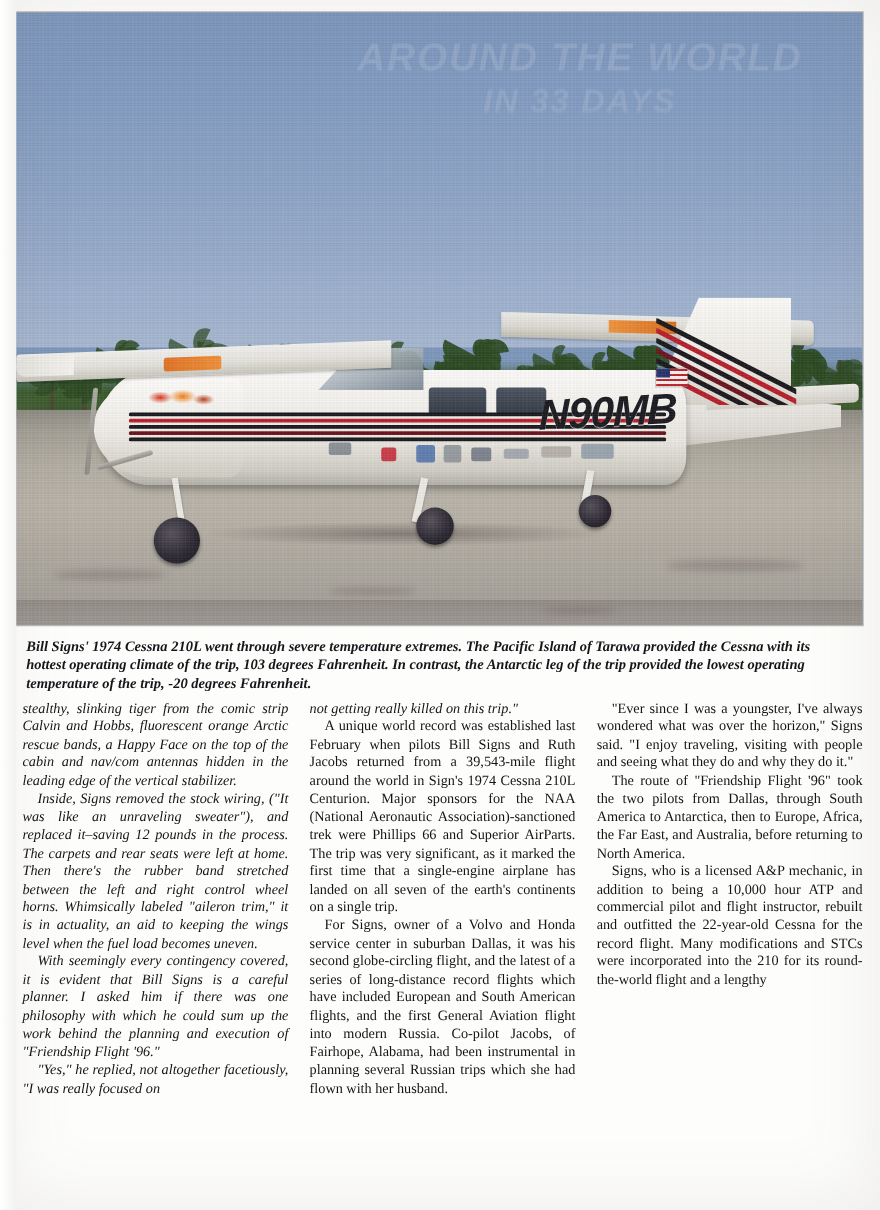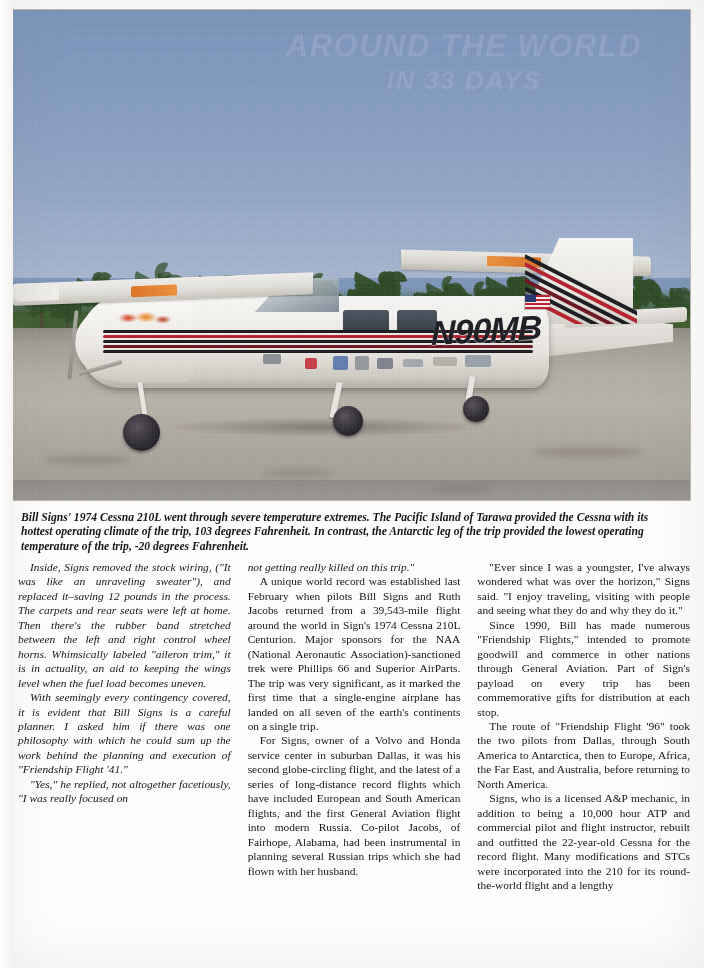--- a/index.html
+++ b/index.html
@@ -775,32 +775,32 @@
       <div class="prop" style="left:64px; top:356px; width:46px; height:4px; transform:rotate(-16deg);"></div>
     </div>
 
     <div class="sky-noise"></div>
   </div>
 
   <div class="caption">Bill Signs' 1974 Cessna 210L went through severe temperature extremes. The Pacific Island of Tarawa provided the Cessna with its hottest operating climate of the trip, 103 degrees Fahrenheit. In contrast, the Antarctic leg of the trip provided the lowest operating temperature of the trip, -20 degrees Fahrenheit.</div>
 
   <div class="cols">
     <div class="col col-1">
+        <p class="noind it">stealthy, slinking tiger from the comic strip Calvin and Hobbs, fluorescent orange Arctic rescue bands, a Happy Face on the top of the cabin and nav/com antennas hidden in the leading edge of the vertical stabilizer.</p>
         <p class="it">Inside, Signs removed the stock wiring, ("It was like an unraveling sweater"), and replaced it–saving 12 pounds in the process. The carpets and rear seats were left at home. Then there's the rubber band stretched between the left and right control wheel horns. Whimsically labeled "aileron trim," it is in actuality, an aid to keeping the wings level when the fuel load becomes uneven.</p>
-        <p class="it">With seemingly every contingency covered, it is evident that Bill Signs is a careful planner. I asked him if there was one philosophy with which he could sum up the work behind the planning and execution of "Friendship Flight '41."</p>
+        <p class="it">With seemingly every contingency covered, it is evident that Bill Signs is a careful planner. I asked him if there was one philosophy with which he could sum up the work behind the planning and execution of "Friendship Flight '96."</p>
         <p class="it">"Yes," he replied, not altogether facetiously, "I was really focused on</p>
       </div>
     <div class="col col-2">
         <p class="noind it">not getting really killed on this trip."</p>
         <p class="">A unique world record was established last February when pilots Bill Signs and Ruth Jacobs returned from a 39,543-mile flight around the world in Sign's 1974 Cessna 210L Centurion. Major sponsors for the NAA (National Aeronautic Association)-sanctioned trek were Phillips 66 and Superior AirParts. The trip was very significant, as it marked the first time that a single-engine airplane has landed on all seven of the earth's continents on a single trip.</p>
         <p class="">For Signs, owner of a Volvo and Honda service center in suburban Dallas, it was his second globe-circling flight, and the latest of a series of long-distance record flights which have included European and South American flights, and the first General Aviation flight into modern Russia. Co-pilot Jacobs, of Fairhope, Alabama, had been instrumental in planning several Russian trips which she had flown with her husband.</p>
       </div>
     <div class="col col-3">
         <p class="">"Ever since I was a youngster, I've always wondered what was over the horizon," Signs said. "I enjoy traveling, visiting with people and seeing what they do and why they do it."</p>
-        <p class="">Since 1990, Bill has made numerous "Friendship Flights," intended to promote goodwill and commerce in other nations through General Aviation. Part of Sign's payload on every trip has been commemorative gifts for distribution at each stop.</p>
         <p class="">The route of "Friendship Flight '96" took the two pilots from Dallas, through South America to Antarctica, then to Europe, Africa, the Far East, and Australia, before returning to North America.</p>
         <p class="">Signs, who is a licensed A&amp;P mechanic, in addition to being a 10,000 hour ATP and commercial pilot and flight instructor, rebuilt and outfitted the 22-year-old Cessna for the record flight. Many modifications and STCs were incorporated into the 210 for its round-the-world flight and a lengthy</p>
       </div>
   </div>
 
   <div class="scan-vignette"></div>
   <div class="scan-edge-left"></div>
 </div>
 
 </body></html>

